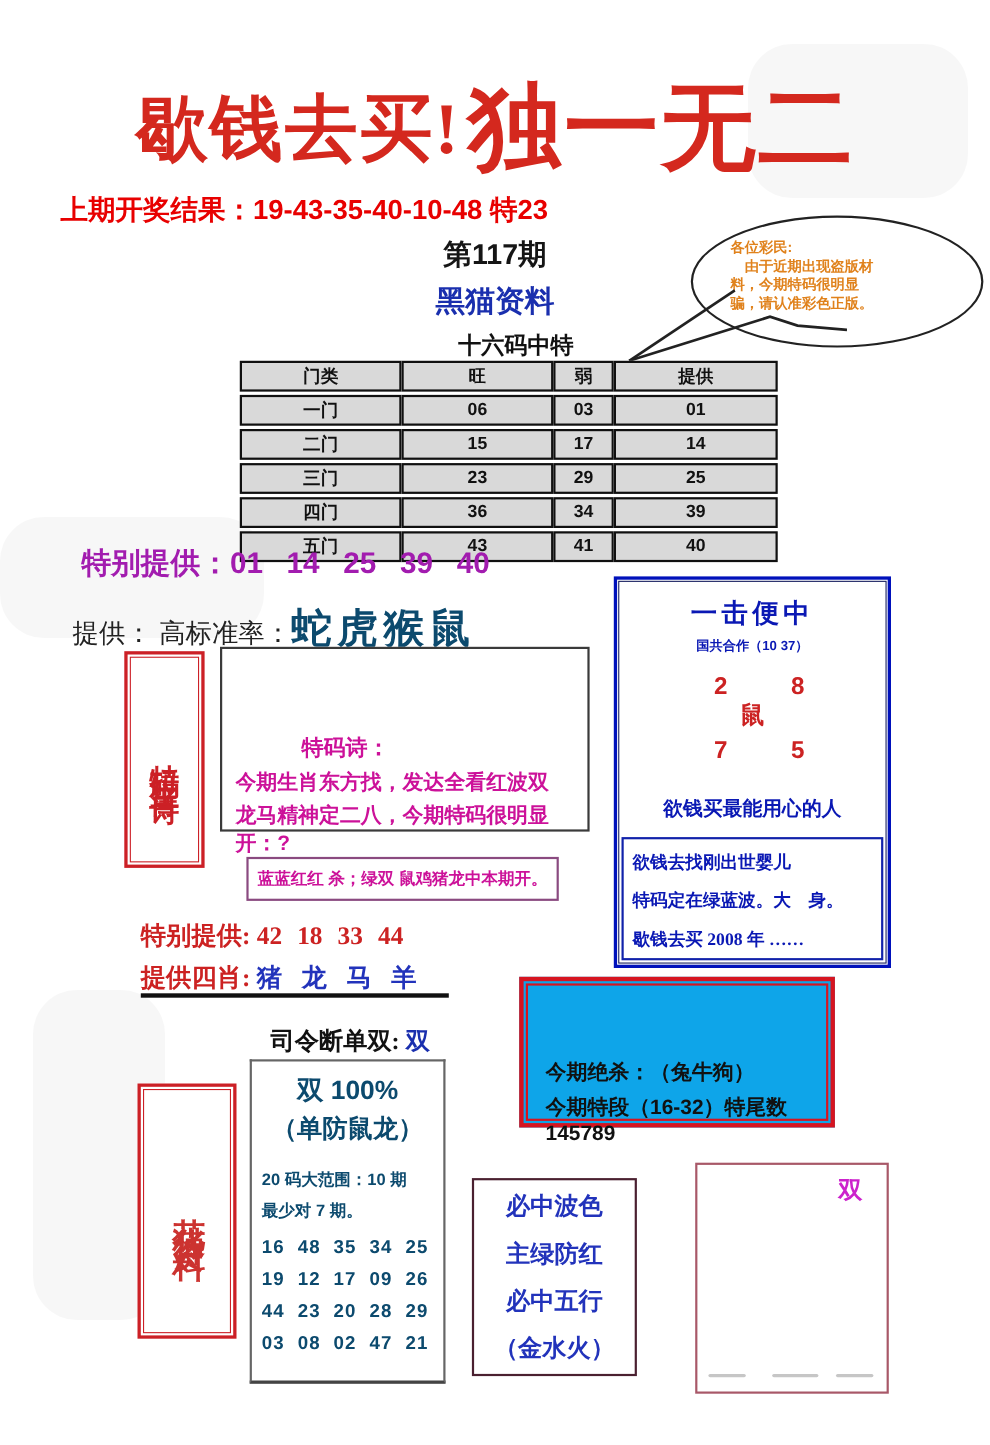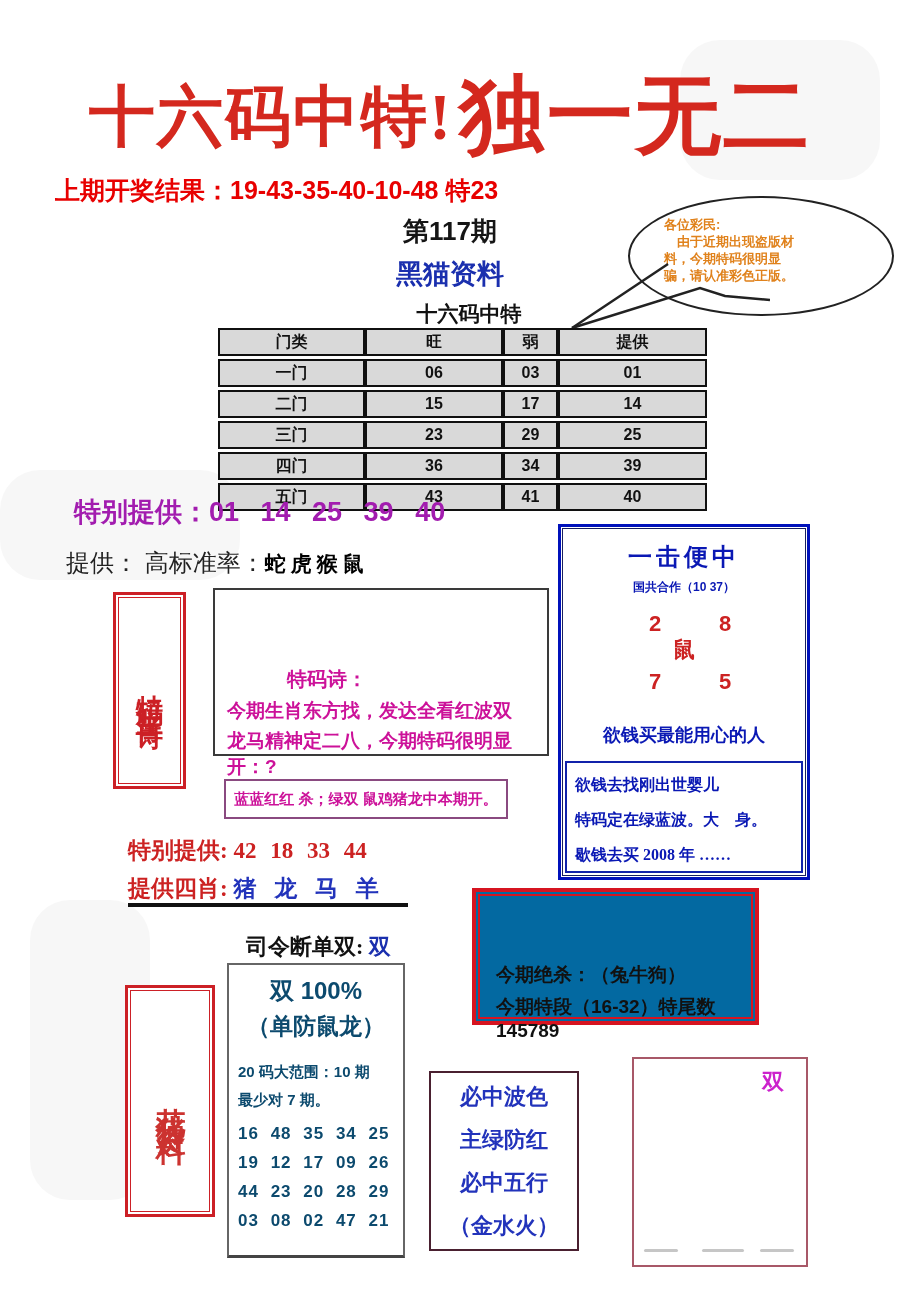--- a/index.html
+++ b/index.html
@@ -25,30 +25,30 @@
   
   .tbl-title{top:300px;left:0;width:900px;text-align:center;font-size:21px;font-weight:bold;text-indent:38px;color:#111;}
   table.sixteen{position:absolute;top:325px;left:218px;border-collapse:separate;border-spacing:0 3px;}
   table.sixteen th,table.sixteen td{background:#d9d9d9;border:2px solid #101010;text-align:center;
       font-size:16px;font-weight:bold;height:22px;padding:1px 0;color:#111;}
 
   
   .offer1{top:494px;left:74px;font-size:27px;font-weight:bold;color:#a21caf;}
   .offer1 .nums{word-spacing:14px;}
   .rate{top:547px;left:66px;font-size:24px;color:#222;}
-  .rate .val{color:#000000;font-weight:bold;font-size:21px;letter-spacing:5px;}
+  .rate .val{color:#0c4a6e;font-weight:bold;font-size:37px;letter-spacing:5px;}
 
   
   .side-red-box{border:3px solid #cc2026;background:#fff;}
   .side-red-inner{position:absolute;inset:2px;border:1px solid #cc2026;display:flex;align-items:center;justify-content:center;}
   .vtext{writing-mode:vertical-rl;text-orientation:upright;font-weight:bold;color:#cc2026;
          font-family:"Liberation Serif","DejaVu Serif",serif;}
   .sx-box{top:592px;left:113px;width:67px;height:191px;}
   .sx-box .vtext{font-size:27px;letter-spacing:7px;}
-  .poem-box{top:588px;left:200px;width:332px;height:164px;border:2px solid #3a3a3a;background:#fff;margin-left:13px;}
+  .poem-box{top:588px;left:200px;width:332px;height:164px;border:2px solid #3a3a3a;background:#fff;}
   .poem-label{position:absolute;left:72px;top:76px;color:#cc1199;font-weight:bold;font-size:20px;}
   .poem-l1{position:absolute;left:12px;top:108px;color:#cc1199;font-weight:bold;font-size:19px;}
   .poem-l2{position:absolute;left:12px;top:138px;color:#cc1199;font-weight:bold;font-size:19px;}
   .kill-box{top:779px;left:224px;width:280px;height:36px;border:2px solid #8a4a80;display:flex;align-items:center;justify-content:center;}
   .kill-box span{color:#cc1199;font-weight:bold;font-size:15px;}
 
   .offer2{top:835px;left:128px;font-size:23px;font-weight:bold;color:#cc2222;font-family:"Liberation Serif","DejaVu Serif",serif;}
   .offer2 .nums{word-spacing:8px;}
   .fourx{top:873px;left:128px;font-size:23px;font-weight:bold;font-family:"Liberation Serif","DejaVu Serif",serif;}
   .fourx .lbl{color:#cc2222;}
@@ -74,21 +74,21 @@
   .gold-h2{position:absolute;top:46px;width:100%;text-align:center;font-size:23px;}
   .gold-r1{position:absolute;top:98px;left:9px;font-size:15px;}
   .gold-r2{position:absolute;top:126px;left:9px;font-size:15px;}
   .gold-nums{position:absolute;top:154px;left:9px;font-size:17px;line-height:29px;letter-spacing:1px;word-spacing:6px;}
 
   
   .fc-box{top:985px;left:125px;width:84px;height:226px;}
   .fc-box .vtext{font-size:30px;letter-spacing:9px;color:#cc3330;}
 
   
-  .red-box{top:888px;left:472px;width:279px;height:129px;border:4px solid #d61420;background:#0369a1;}
+  .red-box{top:888px;left:472px;width:279px;height:129px;border:4px solid #d61420;background:#0ea5e9;}
   .red-inner{position:absolute;inset:2px;border:2px solid #d61420;}
   .red-l1{position:absolute;left:16px;top:66px;font-size:19px;font-weight:bold;color:#111;}
   .red-l2{position:absolute;left:16px;top:98px;font-size:19px;font-weight:bold;color:#111;}
 
   
   .wave-box{top:1071px;left:429px;width:146px;height:176px;border:2px solid #4a2030;background:#fff;
             display:flex;flex-direction:column;justify-content:center;align-items:center;}
   .wave-box div{color:#2233bb;font-weight:bold;font-size:22px;line-height:43px;font-family:"Liberation Serif","DejaVu Serif",serif;}
 
   
@@ -100,21 +100,21 @@
 </head>
 <body>
 
 <div id="canvas">
 
   <div class="patch" style="top:40px;left:680px;width:200px;height:140px;"></div>
   <div class="patch" style="top:470px;left:0px;width:240px;height:110px;"></div>
   <div class="patch" style="top:900px;left:30px;width:120px;height:300px;"></div>
 
   <div class="abs title-row z">
-    <span class="title1">十六码中特!</span>
+    <span class="title1">歇钱去买!</span>
     <span class="title2">独一无二</span>
   </div>
   <div class="abs last-draw z">上期开奖结果：19-43-35-40-10-48  特23</div>
   <div class="abs issue z">第117期</div>
   <div class="abs brand z">黑猫资料</div>
 
   <div class="abs bubble z">
     <div class="bubble-text">
         <div>各位彩民:</div>
         <div>　由于近期出现盗版材</div>

